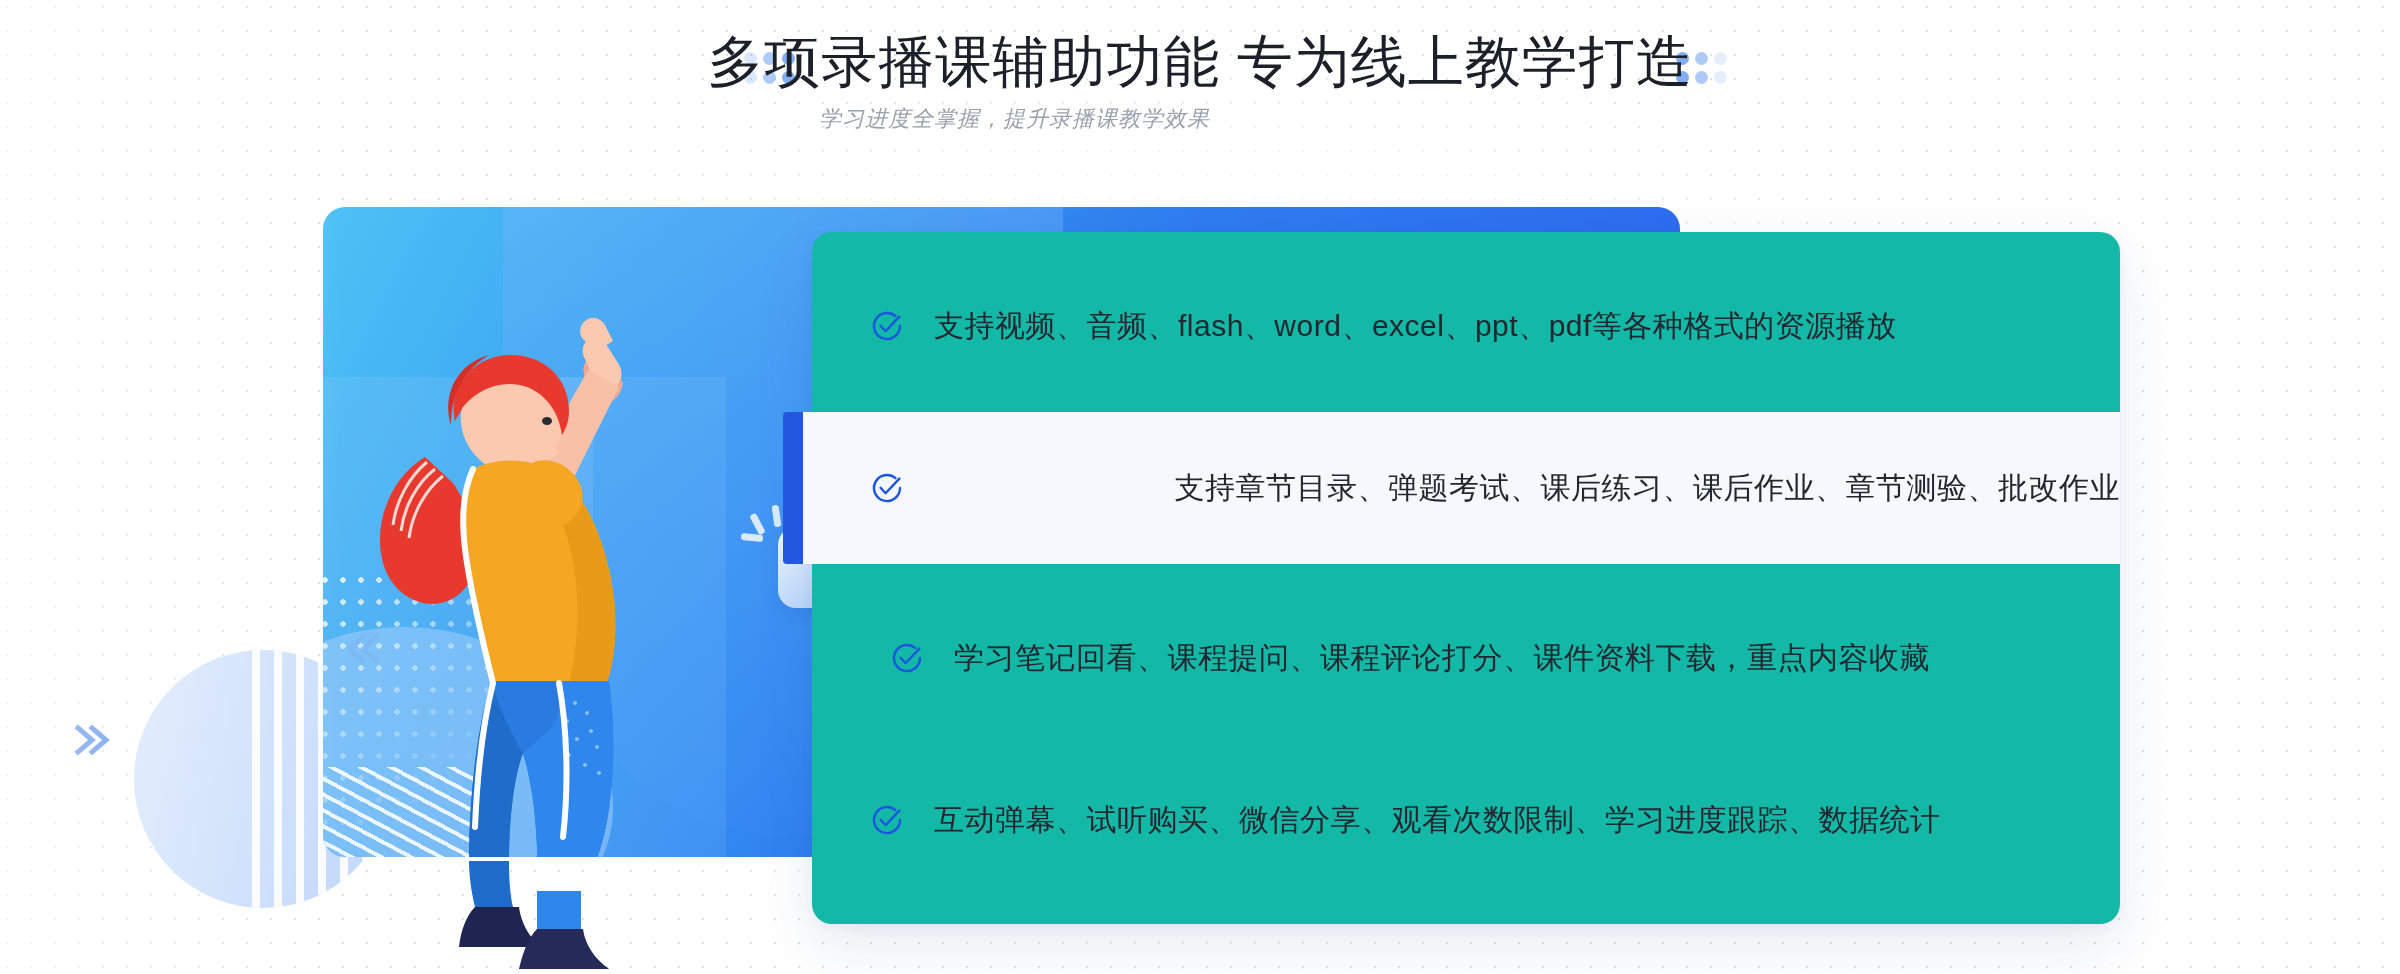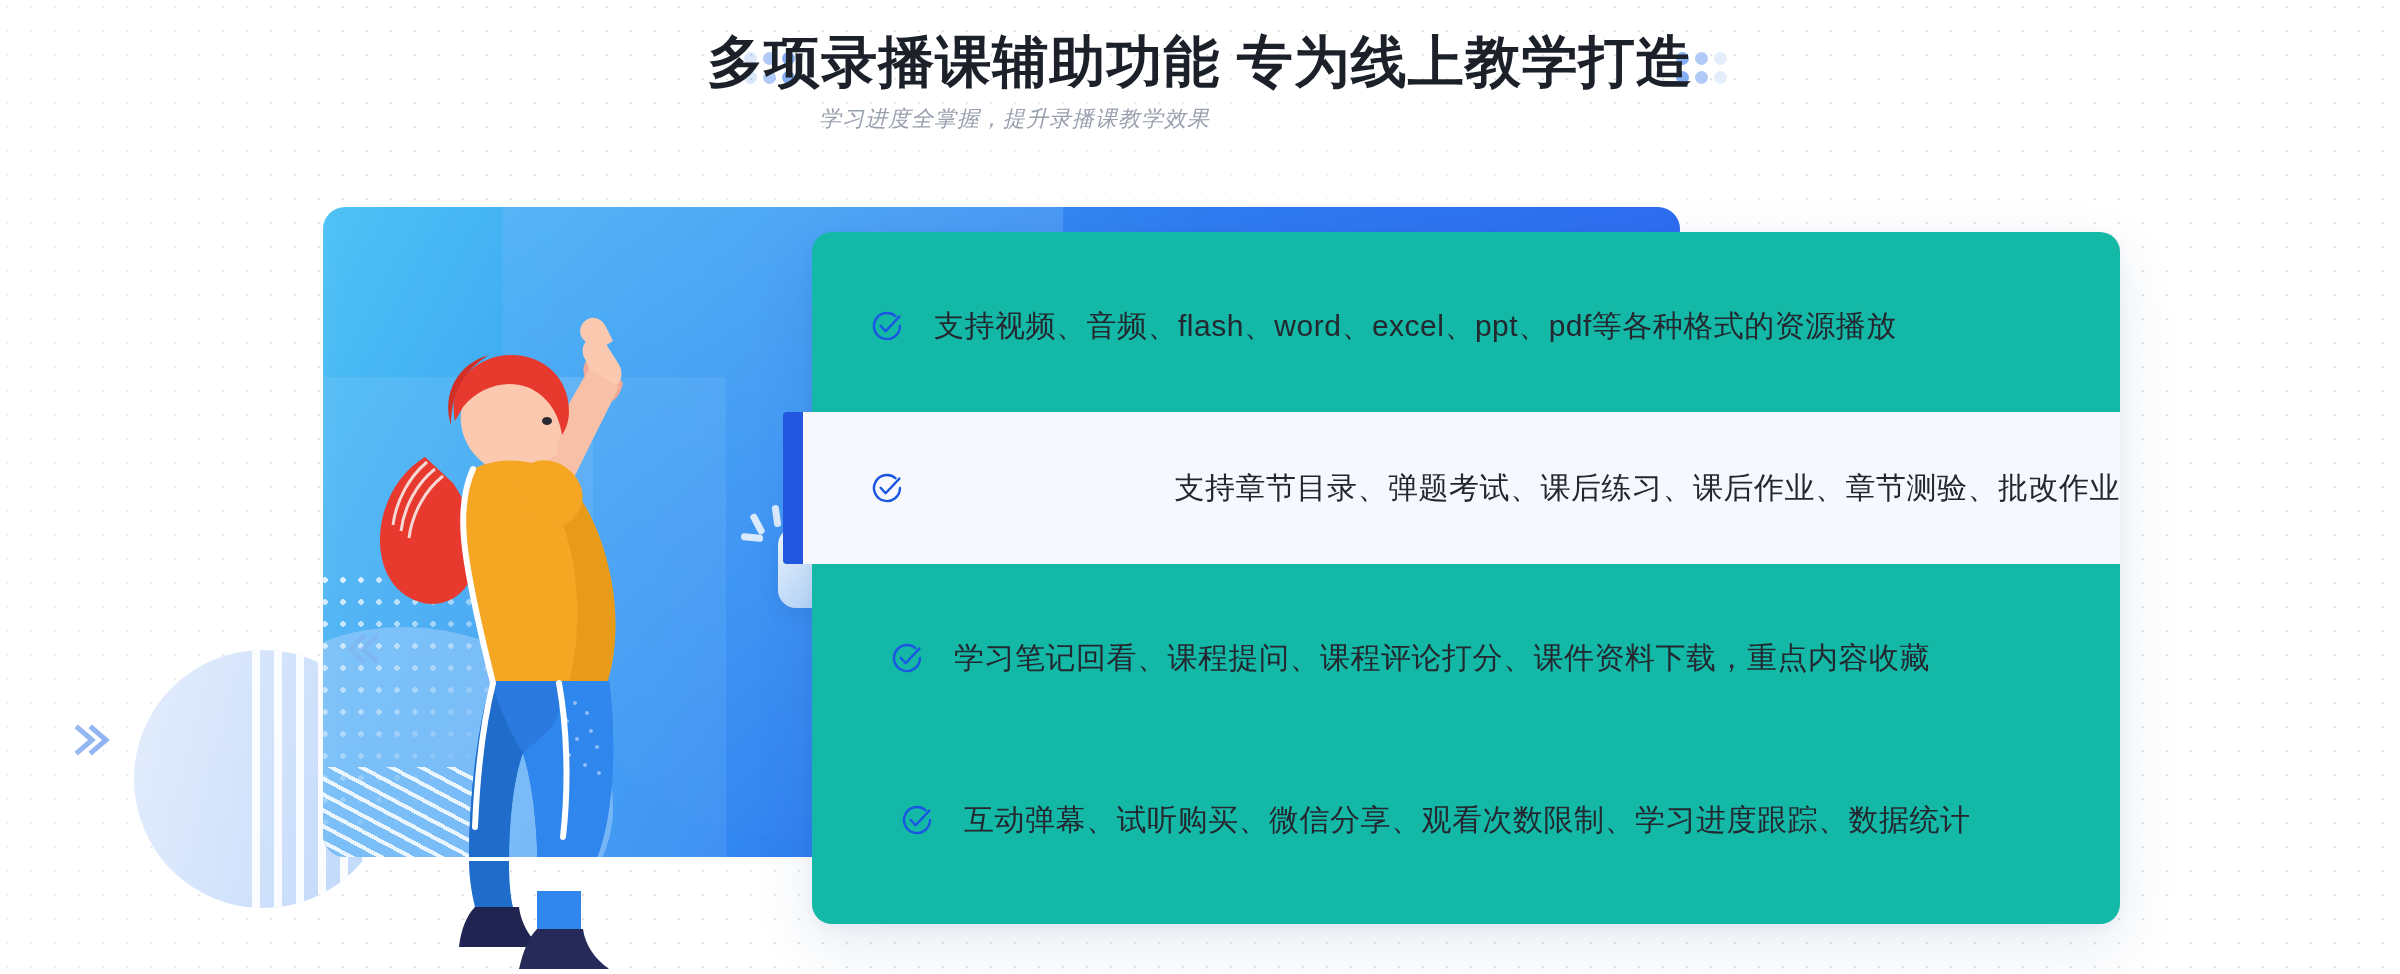--- a/index.html
+++ b/index.html
@@ -42,21 +42,21 @@
     width: 2400px;
     height: 160px;
     text-align: center;
   }
   .title {
     position: absolute;
     top: 28px;
     left: 0;
     width: 2400px;
     font-size: 56px;
-    font-weight: bold;
+    font-weight: normal;
     color: #1b2029;
     letter-spacing: 1px;
     line-height: 1.2;
     white-space: nowrap;
   }
   .subtitle {
     position: absolute;
     top: 104px;
     left: 0;
     width: 2029px;
@@ -254,21 +254,21 @@
     left: 0;
     width: 1308px;
     height: 152px;
     display: flex;
     align-items: center;
     border-radius: 0;
   }
   .feature-row.r0 { top: 18px;  }
   .feature-row.r1 { top: 180px; justify-content: space-between; }
   .feature-row.r2 { top: 350px; padding-left: 20px; }
-  .feature-row.r3 { top: 512px; padding-left: 30px; }
+  .feature-row.r3 { top: 512px; }
 
   .feature-row.highlight {
     background: #f6f8fd;
     left: -15px;
     width: 1323px;
   }
   
   .feature-row.highlight:before {
     content: "";
     position: absolute;

